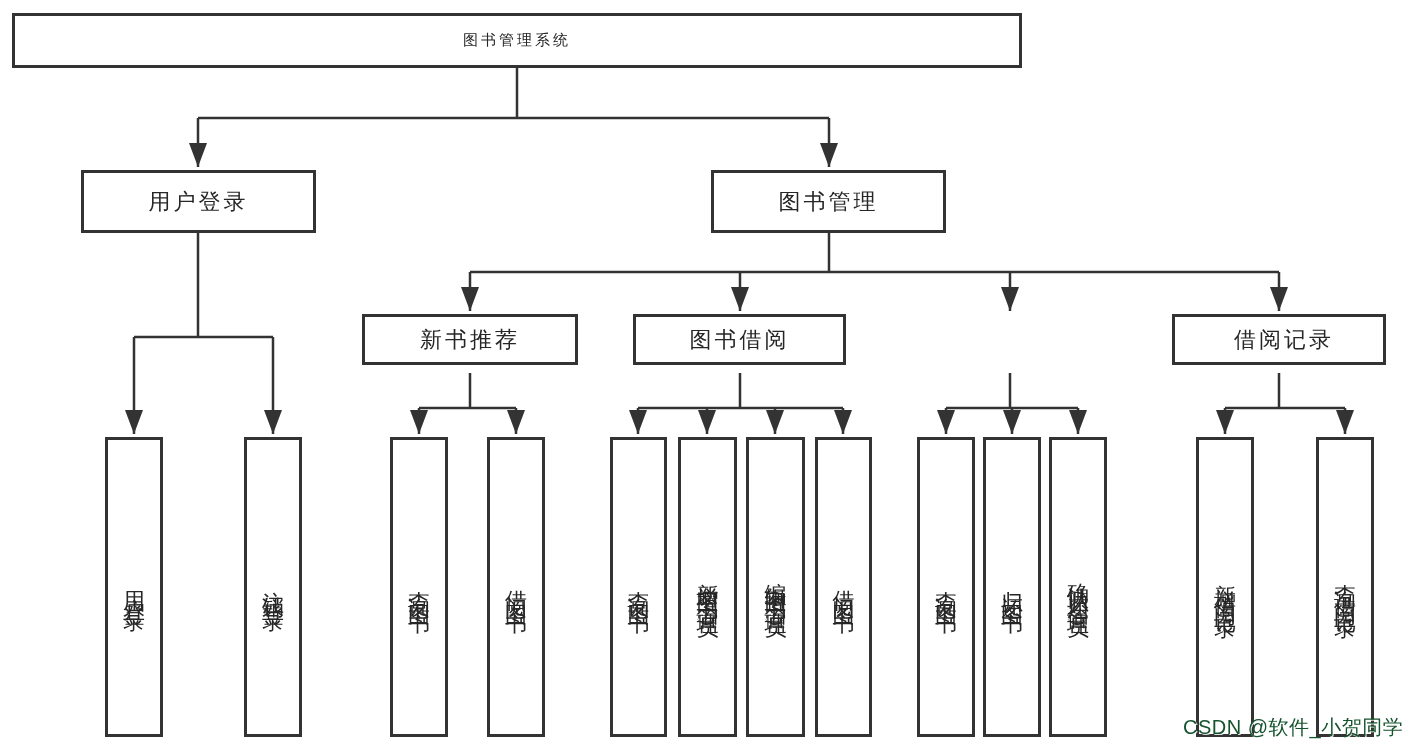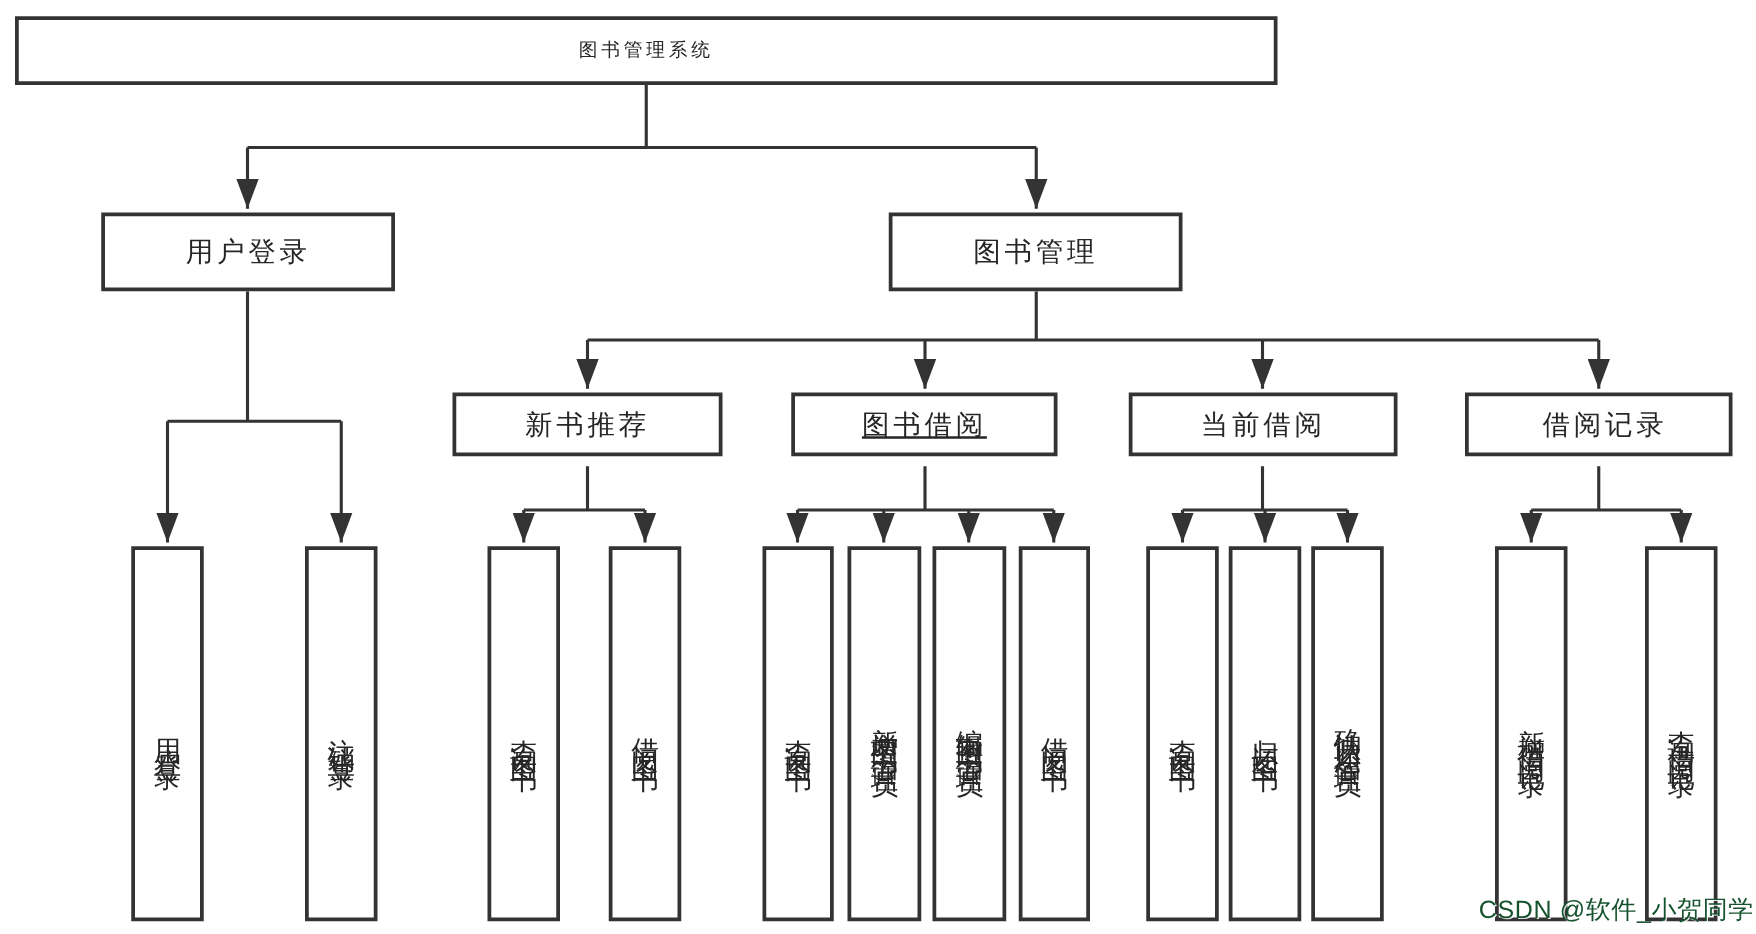--- a/index.html
+++ b/index.html
@@ -81,22 +81,21 @@
       </g>
     </g>
   </svg>
 
   <div class="node root hnode">图书管理系统</div>
 
   <div class="node lvl2 hnode" style="left:81px;">用户登录</div>
   <div class="node lvl2 hnode" style="left:711px;">图书管理</div>
 
   <div class="node lvl3 hnode" style="left:362px;width:216px;">新书推荐</div>
-  <div class="node lvl3 hnode" style="left:633px;width:213px;text-decoration:underline;">图书借阅</div>
-  <div class="node lvl3 hnode" style="left:903px;width:215px;">当前借阅</div>
+  <div class="node lvl3 hnode" style="left:633px;width:213px;">图书借阅</div>
   <div class="node lvl3 hnode" style="left:1172px;width:214px;padding-left:10px;">借阅记录</div>
 
   <div class="node leaf" style="left:105px;">
     <span class="vtext">用户登录</span>
   </div>
   <div class="node leaf" style="left:244px;">
     <span class="vtext">注销登录</span>
   </div>
 
   <div class="node leaf" style="left:390px;">

